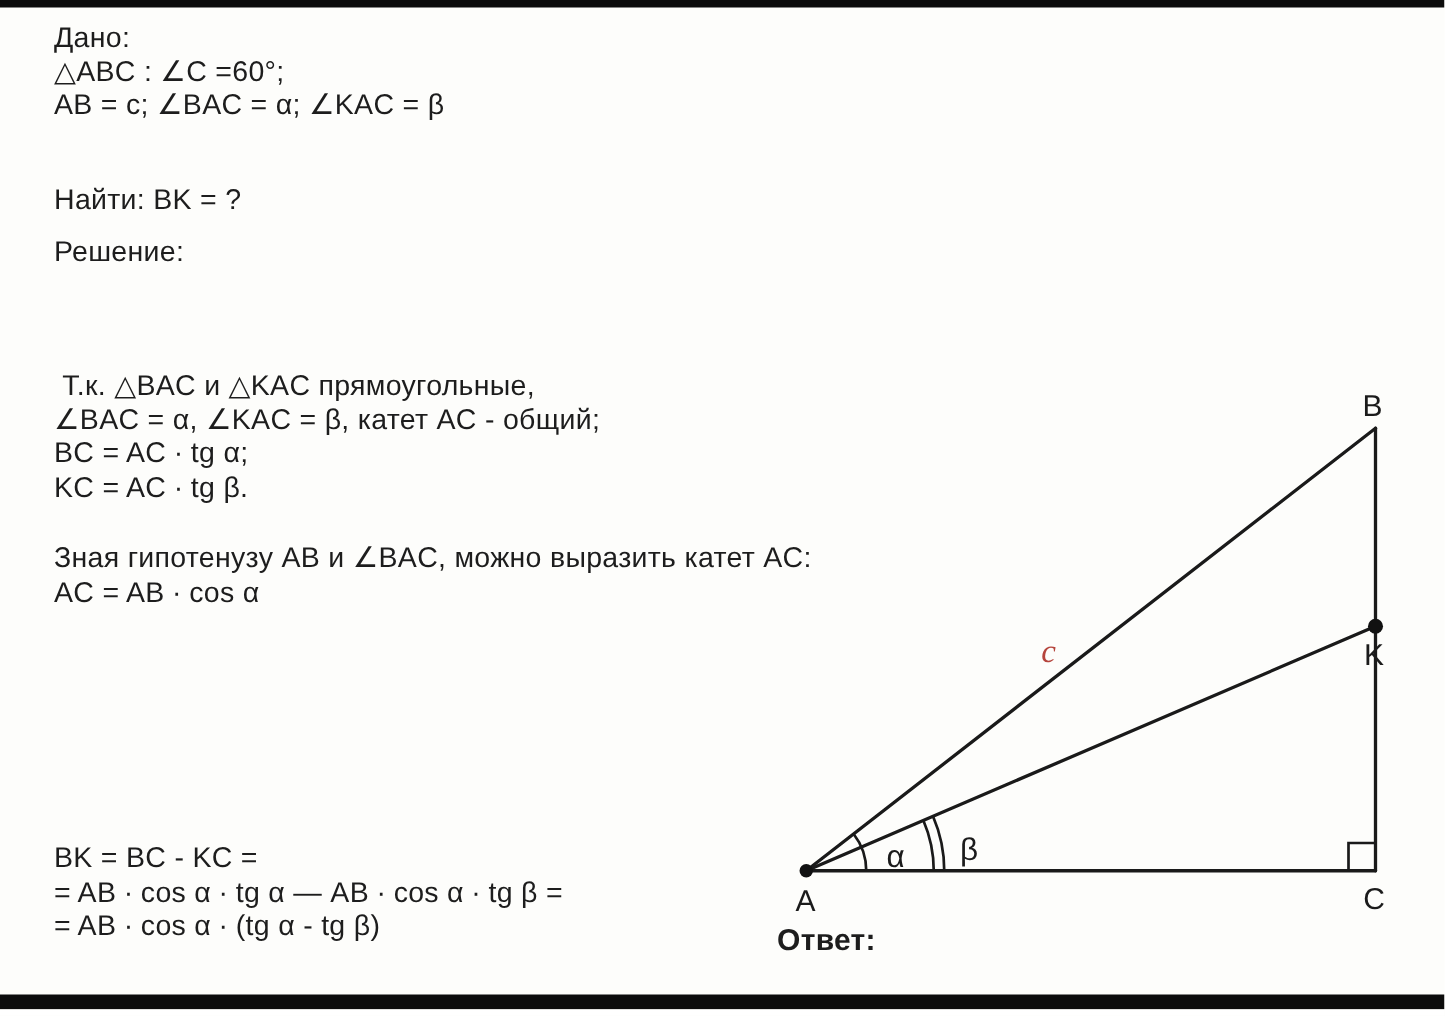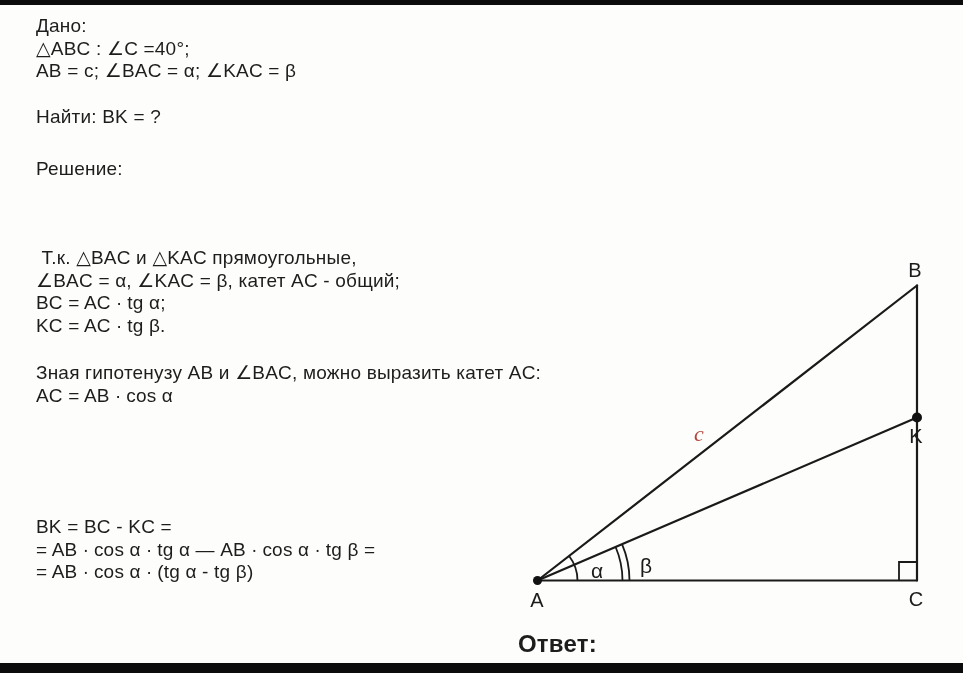--- a/index.html
+++ b/index.html
@@ -31,23 +31,22 @@
     white-space: pre;
     letter-spacing: 0.2px;
   }
   .answer {
     position: absolute;
     left: 518px;
     top: 616px;
     font-weight: bold;
   }
   .answer .line {
-    font-size: 24px;
+    font-size: 20px;
     line-height: 23.5px;
-    margin-top: 16px;
   }
   svg.diagram {
     position: absolute;
     top: 0;
     left: 0;
   }
   svg.diagram .dline {
     stroke: #1a1a1a;
     stroke-width: 2.2;
     fill: none;
@@ -75,46 +74,46 @@
 </head>
 <body>
 
 <div class="page">
 
   <div class="bar top"></div>
   <div class="bar bottom"></div>
 
   <div class="tblock" style="top:15px">
     <div class="line">Дано:</div>
-    <div class="line">△ABC : ∠C =40°;</div>
+    <div class="line">△ABC : ∠C =60°;</div>
     <div class="line">AB = c; ∠BAC = α; ∠KAC = β</div>
   </div>
 
-  <div class="tblock" style="top:106px">
+  <div class="tblock" style="top:123px">
     <div class="line">Найти: BK = ?</div>
   </div>
 
   <div class="tblock" style="top:158px">
     <div class="line">Решение:</div>
   </div>
 
   <div class="tblock" style="top:362px">
     <div class="line">Зная гипотенузу AB и ∠BAC, можно выразить катет AC:</div>
     <div class="line">AC = AB ∙ cos α</div>
   </div>
 
   <div class="tblock" style="top:247px">
     <div class="line"> Т.к. △BAC и △KAC прямоугольные,</div>
     <div class="line">∠BAC = α, ∠KAC = β, катет AC - общий;</div>
     <div class="line">BC = AC ∙ tg α;</div>
     <div class="line">KC = AC ∙ tg β.</div>
   </div>
 
 
-  <div class="tblock" style="top:516px">
+  <div class="tblock" style="top:562px">
     <div class="line">BK = BC - KC =</div>
     <div class="line">= AB ∙ cos α ∙ tg α — AB ∙ cos α ∙ tg β =</div>
     <div class="line">= AB ∙ cos α ∙ (tg α - tg β)</div>
   </div>
 
   <div class="answer">
     <div class="line">Ответ:</div>
   </div>
 
   <svg class="diagram" width="963" height="677" viewBox="0 0 963 677">

